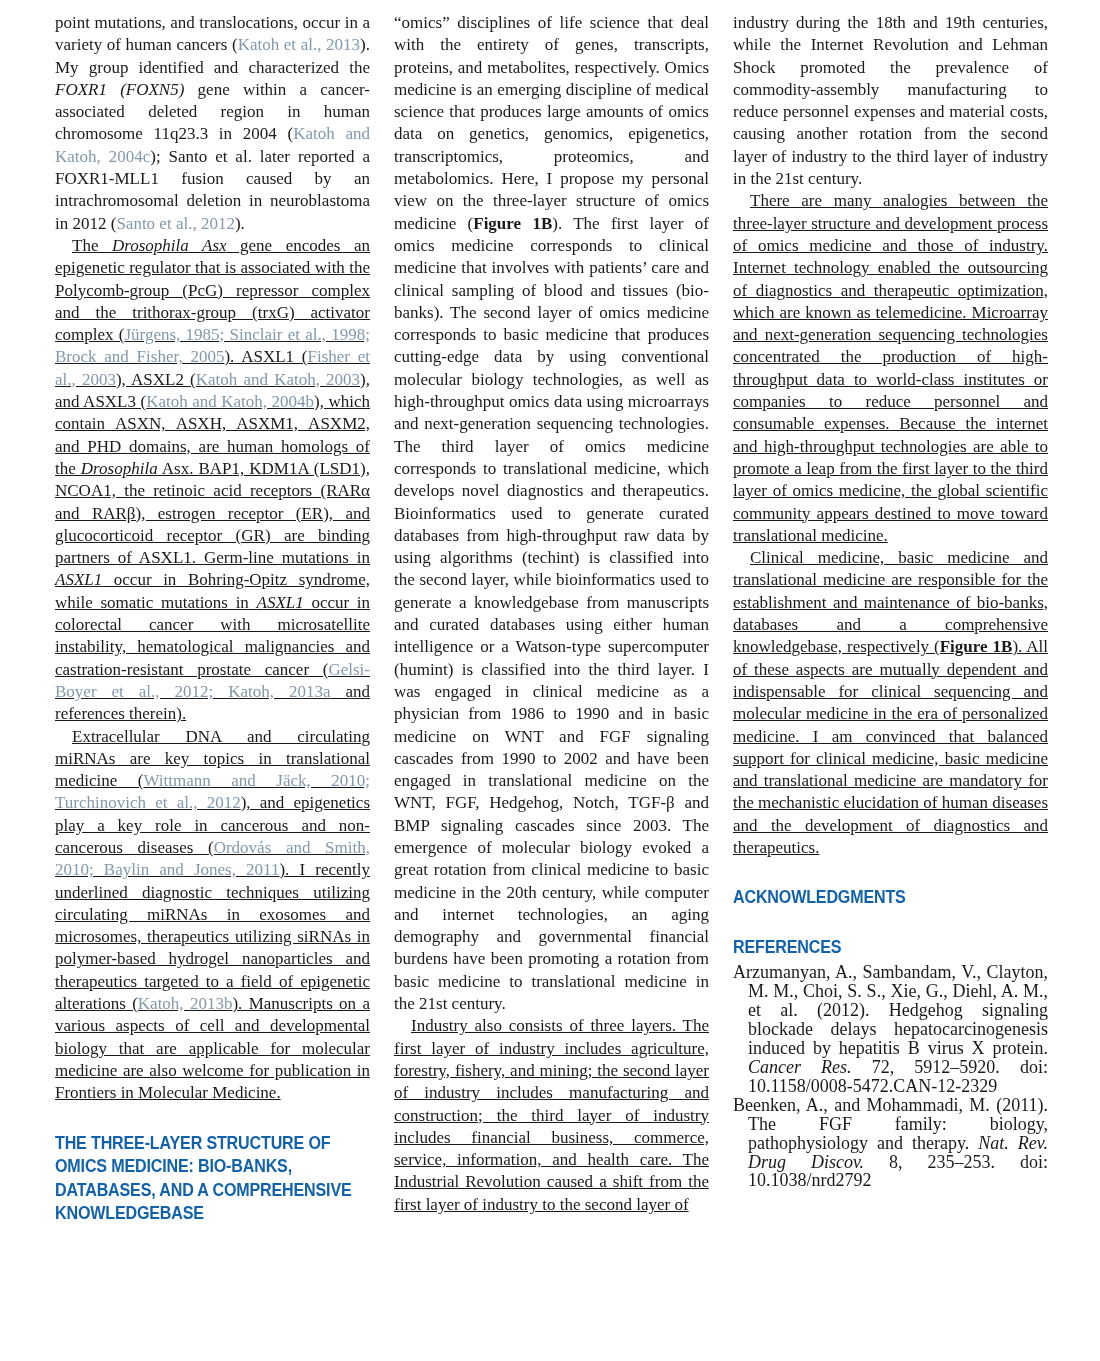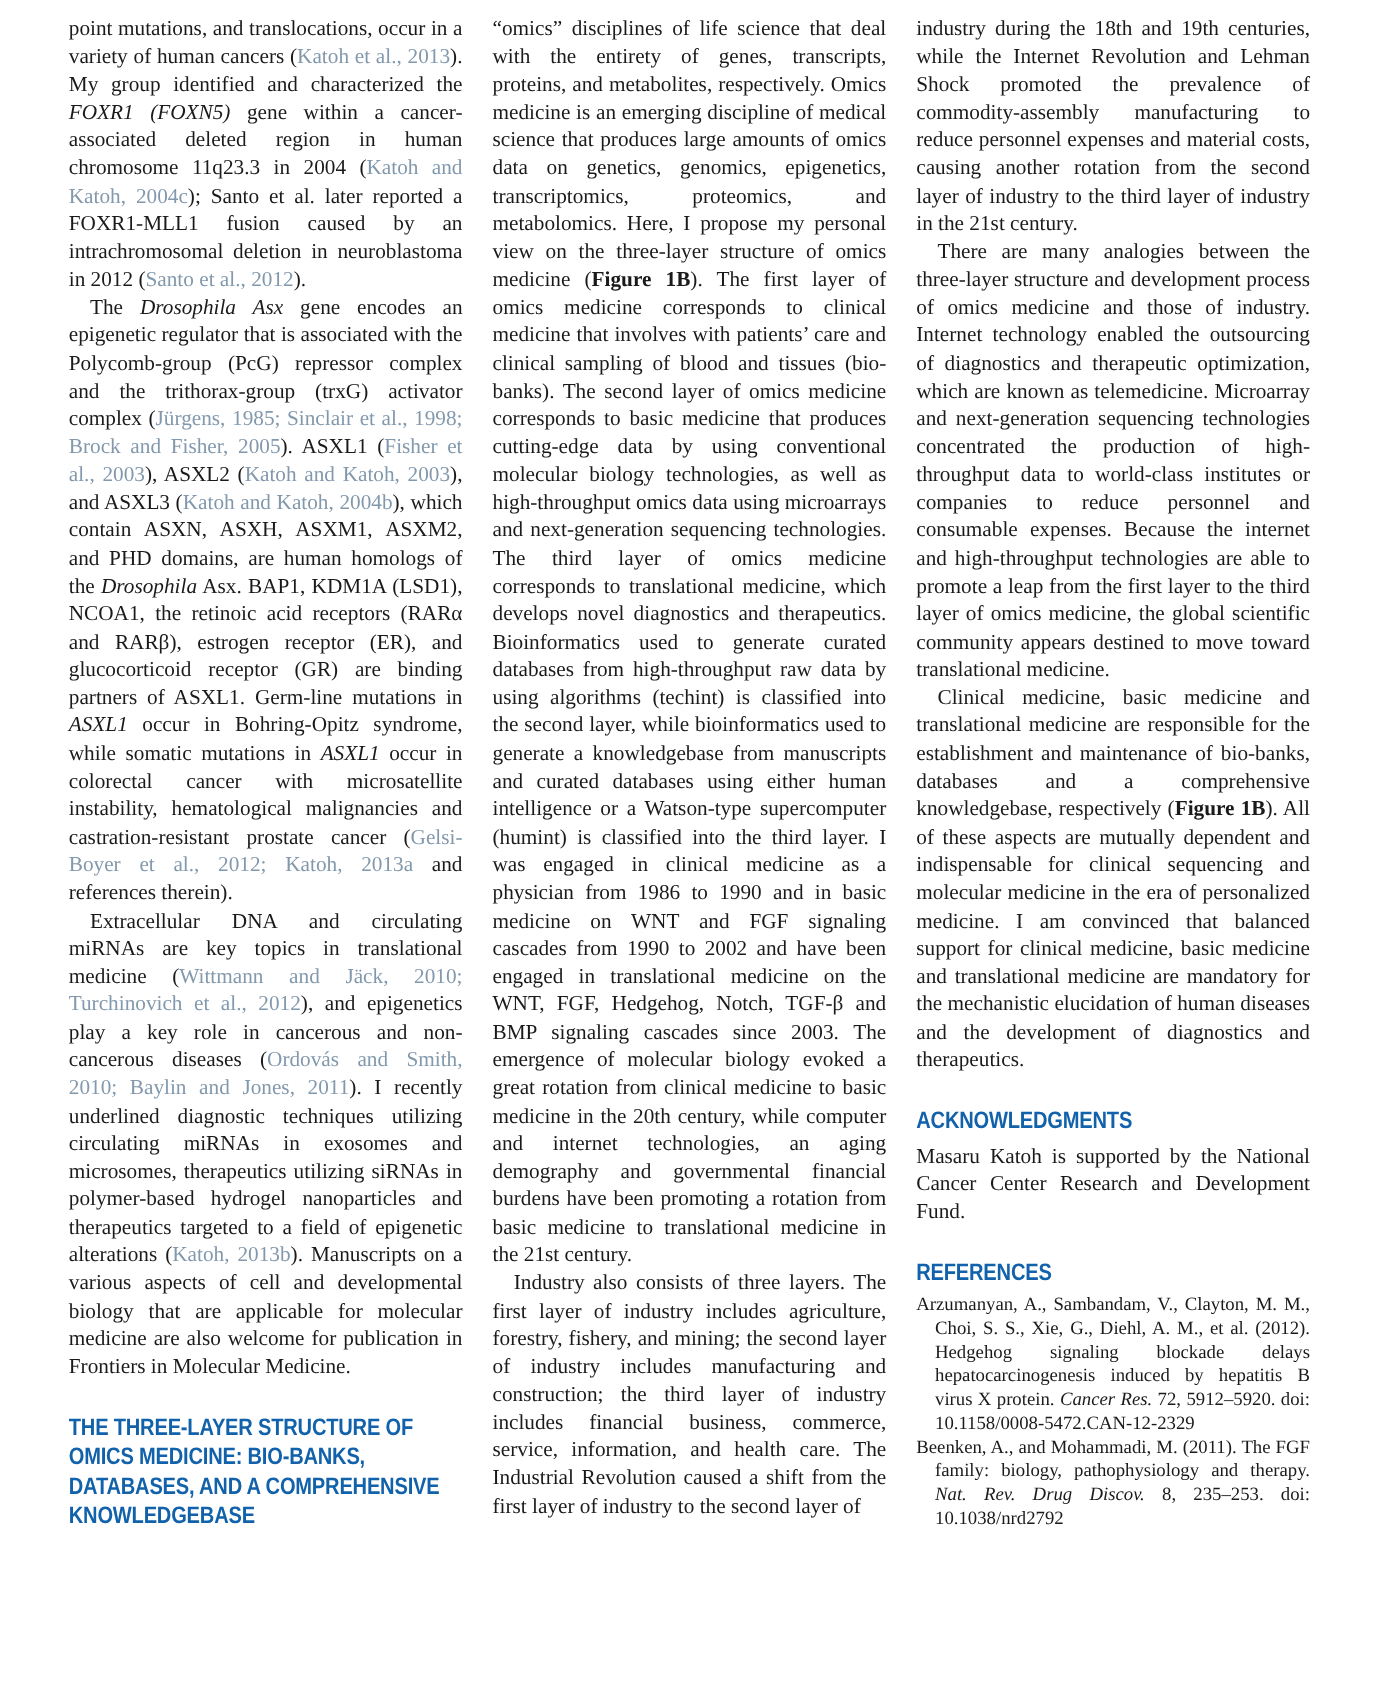--- a/index.html
+++ b/index.html
@@ -13,37 +13,37 @@
   .page { padding: 12px 52px 0 55px; }
   .columns { display: flex; gap: 24px; }
   .col { width: 315px; flex: 0 0 315px; }
 
   p.body {
     font-size: 17px;
     line-height: 22.3px;
     text-align: justify;
     color: var(--body, #1a1a1a);
   }
-  p.body.indent { text-indent: 17px; }
+  p.body.indent { text-indent: 17px; text-decoration: underline; }
 
   h2.sec {
     font-family: "Liberation Sans", sans-serif;
     font-weight: 700;
     font-size: 19px;
     line-height: 23.6px;
     letter-spacing: -0.2px;
     color: var(--heading, #1262ab);
     margin: 26px 0 5px 0;
     width: 118%;
     transform: scaleX(0.847);
     transform-origin: 0 0;
   }
 
   p.ref {
-    font-size: 15px;
+    font-size: 18px;
     line-height: 18.9px;
     text-align: justify;
     padding-left: 15px;
     text-indent: -15px;
     color: var(--body, #1a1a1a);
   }
 
   .cite { color: var(--citation, #8298ac); }
   .i { font-style: italic; }
   .b { font-weight: 700; }
@@ -61,19 +61,18 @@
       </div>
     <div class="col">
         <p class="body"><span>“omics” disciplines of life science that deal with the entirety of genes, transcripts, proteins, and metabolites, respectively. Omics medicine is an emerging discipline of medical science that produces large amounts of omics data on genetics, genomics, epigenetics, transcriptomics, proteomics, and metabolomics. Here, I propose my personal view on the three-layer structure of omics medicine (</span><span class="b">Figure 1B</span><span>). The first layer of omics medicine corresponds to clinical medicine that involves with patients’ care and clinical sampling of blood and tissues (bio-banks). The second layer of omics medicine corresponds to basic medicine that produces cutting-edge data by using conventional molecular biology technologies, as well as high-throughput omics data using microarrays and next-generation sequencing technologies. The third layer of omics medicine corresponds to translational medicine, which develops novel diagnostics and therapeutics. Bioinformatics used to generate curated databases from high-throughput raw data by using algorithms (techint) is classified into the second layer, while bioinformatics used to generate a knowledgebase from manuscripts and curated databases using either human intelligence or a Watson-type supercomputer (humint) is classified into the third layer. I was engaged in clinical medicine as a physician from 1986 to 1990 and in basic medicine on WNT and FGF signaling cascades from 1990 to 2002 and have been engaged in translational medicine on the WNT, FGF, Hedgehog, Notch, TGF-β and BMP signaling cascades since 2003. The emergence of molecular biology evoked a great rotation from clinical medicine to basic medicine in the 20th century, while computer and internet technologies, an aging demography and governmental financial burdens have been promoting a rotation from basic medicine to translational medicine in the 21st century.</span></p>
         <p class="body indent"><span>Industry also consists of three layers. The first layer of industry includes agriculture, forestry, fishery, and mining; the second layer of industry includes manufacturing and construction; the third layer of industry includes financial business, commerce, service, information, and health care. The Industrial Revolution caused a shift from the first layer of industry to the second layer of</span></p>
       </div>
     <div class="col">
         <p class="body"><span>industry during the 18th and 19th centuries, while the Internet Revolution and Lehman Shock promoted the prevalence of commodity-assembly manufacturing to reduce personnel expenses and material costs, causing another rotation from the second layer of industry to the third layer of industry in the 21st century.</span></p>
         <p class="body indent"><span>There are many analogies between the three-layer structure and development process of omics medicine and those of industry. Internet technology enabled the outsourcing of diagnostics and therapeutic optimization, which are known as telemedicine. Microarray and next-generation sequencing technologies concentrated the production of high-throughput data to world-class institutes or companies to reduce personnel and consumable expenses. Because the internet and high-throughput technologies are able to promote a leap from the first layer to the third layer of omics medicine, the global scientific community appears destined to move toward translational medicine.</span></p>
         <p class="body indent"><span>Clinical medicine, basic medicine and translational medicine are responsible for the establishment and maintenance of bio-banks, databases and a comprehensive knowledgebase, respectively (</span><span class="b">Figure 1B</span><span>). All of these aspects are mutually dependent and indispensable for clinical sequencing and molecular medicine in the era of personalized medicine. I am convinced that balanced support for clinical medicine, basic medicine and translational medicine are mandatory for the mechanistic elucidation of human diseases and the development of diagnostics and therapeutics.</span></p>
         <h2 class="sec">ACKNOWLEDGMENTS</h2>
-        <p class="body"><span>Masaru Katoh is supported by the National Cancer Center Research and Development Fund.</span></p>
         <h2 class="sec">REFERENCES</h2>
         <p class="ref"><span>Arzumanyan, A., Sambandam, V., Clayton, M. M., Choi, S. S., Xie, G., Diehl, A. M., et al. (2012). Hedgehog signaling blockade delays hepatocarcinogenesis induced by hepatitis B virus X protein. </span><span class="i">Cancer Res.</span><span> 72, 5912–5920. doi: 10.1158/0008-5472.CAN-12-2329</span></p>
         <p class="ref"><span>Beenken, A., and Mohammadi, M. (2011). The FGF family: biology, pathophysiology and therapy. </span><span class="i">Nat. Rev. Drug Discov.</span><span> 8, 235–253. doi: 10.1038/nrd2792</span></p>
       </div>
   </div>
 </div>
 
 </body></html>

